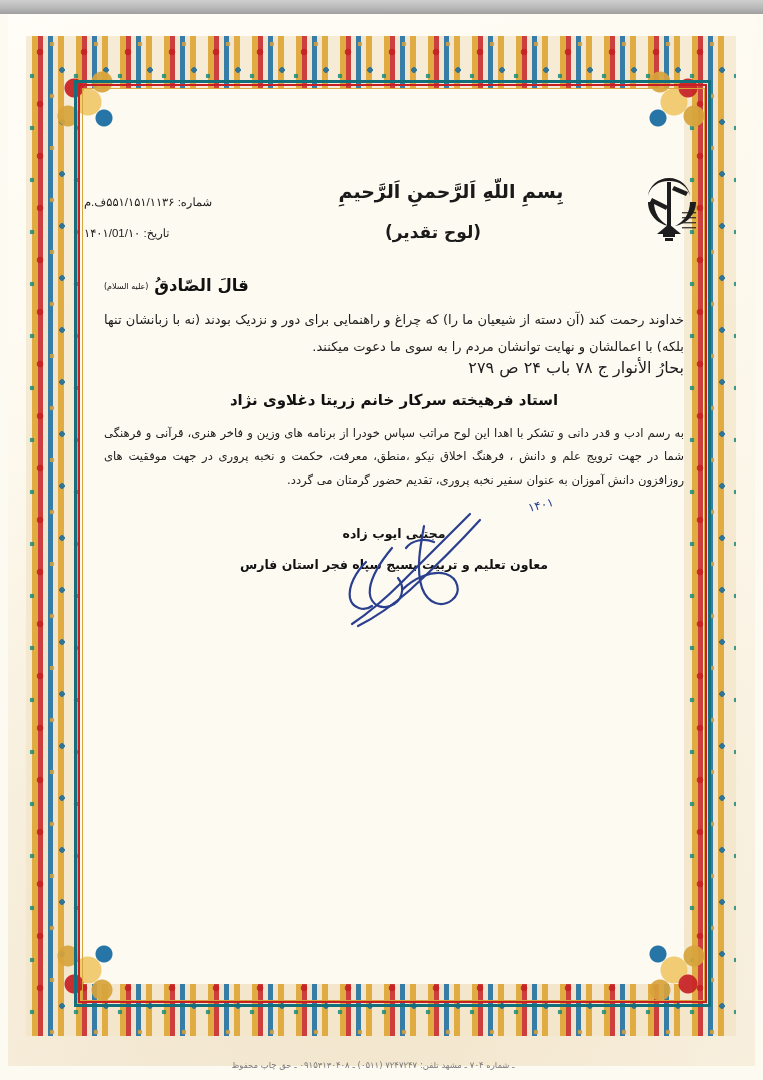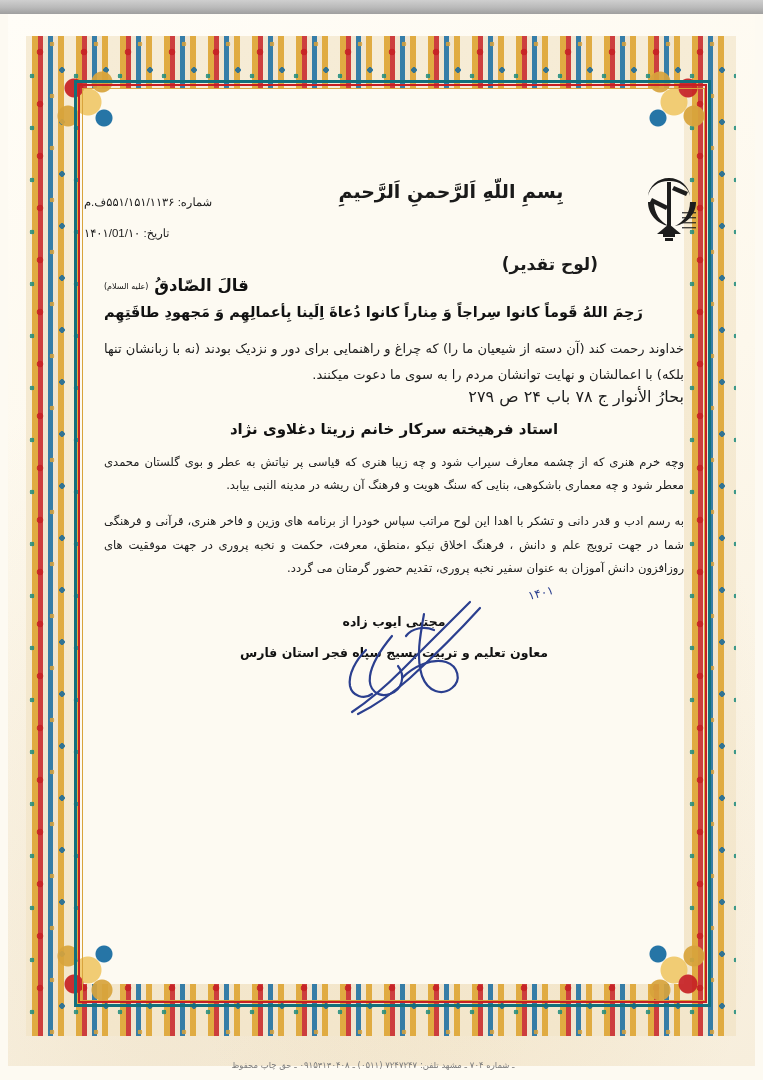--- a/index.html
+++ b/index.html
@@ -75,22 +75,22 @@
   
   .content{position:absolute;left:96px;top:150px;width:580px;height:790px;}
 
   .hdr{position:relative;height:110px;}
   .emblem{position:absolute;right:-16px;top:8px;width:62px;height:76px;}
   .emblem svg{width:62px;height:76px;display:block;}
 
   .basmala{position:absolute;right:68px;top:16px;width:330px;text-align:center;
     font-family:"DejaVu Sans",sans-serif;font-weight:bold;font-size:19px;color:#1a1a1a;
     letter-spacing:.5px;}
-  .lohe{position:absolute;right:86px;top:58px;width:330px;
-    font-family:"DejaVu Sans",sans-serif;font-weight:bold;font-size:17px;color:#1a1a1a;margin-top:32px;}
+  .lohe{position:absolute;right:86px;top:58px;width:330px;text-align:center;
+    font-family:"DejaVu Sans",sans-serif;font-weight:bold;font-size:17px;color:#1a1a1a;}
 
   .meta{position:absolute;right:430px;top:14px;width:170px;text-align:left;direction:rtl;}
   .meta div{font-size:11.5px;color:#222;margin-bottom:14px;white-space:nowrap;
     font-family:Liberation Sans, sans-serif;margin-top:17px;}
   .meta b{font-weight:normal;}
 
   .hadith{margin-top:2px;text-align:left;}
   .hadith .h1{font-size:16.5px;font-weight:bold;color:#111;
     font-family:"DejaVu Sans",sans-serif;}
   .hadith .h1 .sup{font-size:8px;font-weight:normal;vertical-align:2px;}
@@ -185,30 +185,28 @@
             <span>۱۴۰۱/01/۱۰</span>
           </div>
         </div>
       </div>
 
       <div class="hadith">
         <div class="h1">
           <span>قالَ الصّادقُ</span>
           <span class="sup">(علیه السلام)</span>
         </div>
-        <div class="h2">رَحِمَ اللهُ قَوماً کانوا سِراجاً وَ مِناراً کانوا دُعاةَ اِلَینا بِأعمالِهِم وَ مَجهودِ طاقَتِهِم</div>
       </div>
 
       <div class="trans">خداوند رحمت کند (آن دسته از شیعیان ما را) که چراغ و راهنمایی برای دور و نزدیک بودند (نه با زبانشان تنها بلکه) با اعمالشان و نهایت توانشان مردم را به سوی ما دعوت میکنند.</div>
       <div class="cite">بحارُ الأنوار ج ۷۸ باب ۲۴ ص ۲۷۹</div>
 
       <div class="recipient">استاد فرهیخته سرکار خانم زریتا دغلاوی نژاد</div>
 
       <div class="body">
-        <p>وچه خرم هنری که از چشمه معارف سیراب شود و چه زیبا هنری که قیاسی پر نیاتش به عطر و بوی گلستان محمدی معطر شود و چه معماری باشکوهی، بنایی که سنگ هویت و فرهنگ آن ریشه در مدینه النبی بیابد.</p>
         <p>به رسم ادب و قدر دانی و تشکر با اهدا این لوح مراتب سپاس خودرا از برنامه های وزین و فاخر هنری، قرآنی و فرهنگی شما در جهت ترویج علم و دانش ، فرهنگ اخلاق نیکو ،منطق، معرفت، حکمت و نخبه پروری در جهت موفقیت های روزافزون دانش آموزان به عنوان سفیر نخبه پروری، تقدیم حضور گرمتان می گردد.</p>
       </div>
 
       <div class="sign">
         <div class="sigdate">۱۴۰۱</div>
         <div class="nm">مجتبی ایوب زاده</div>
         <div class="ttl">معاون تعلیم و تربیت بسیج سپاه فجر استان فارس</div>
         <div class="sigmark">
           <svg viewBox="0 0 260 120" xmlns="http://www.w3.org/2000/svg">
             <g fill="none" stroke="#2b3f8f" stroke-width="2.2" stroke-linecap="round">

